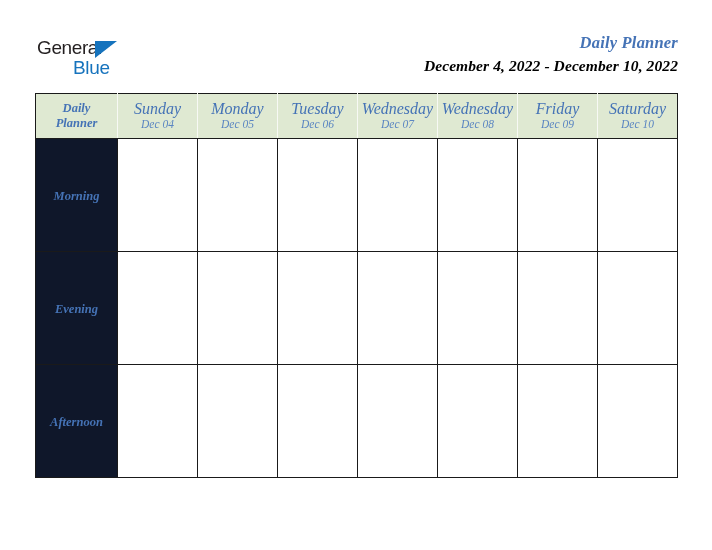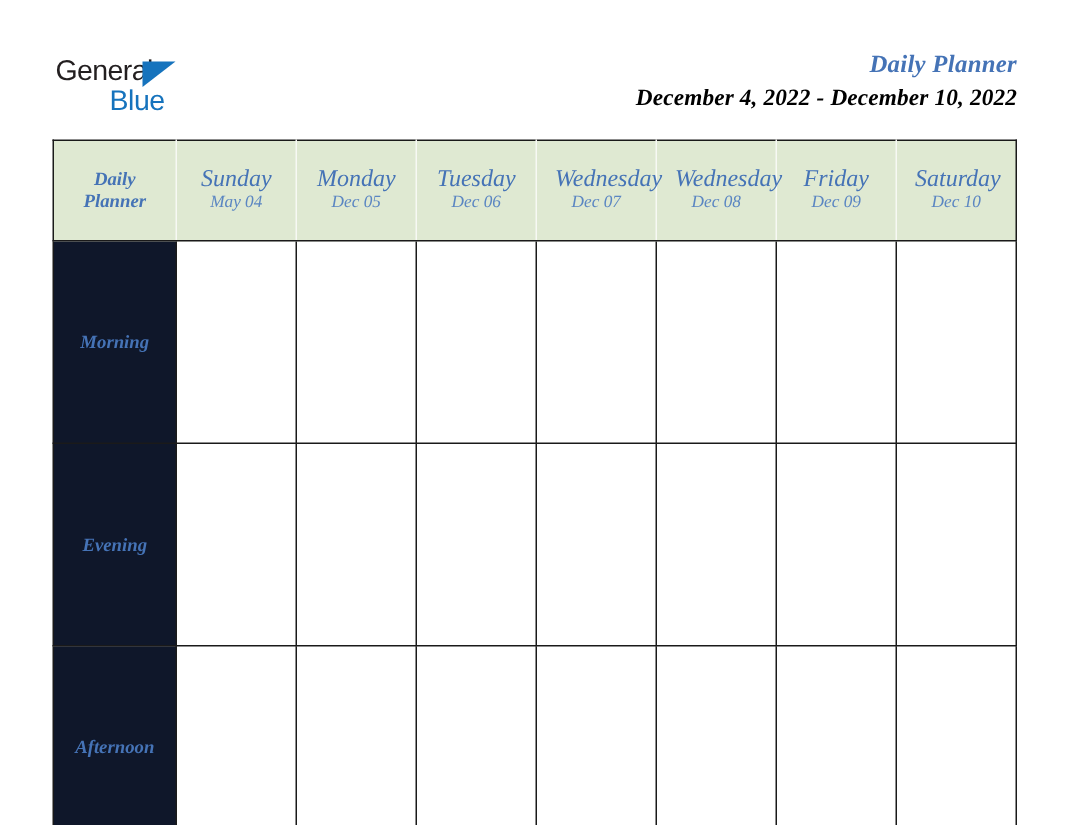--- a/index.html
+++ b/index.html
@@ -99,21 +99,21 @@
   .planner-table {
     position: absolute;
     left: 35px;
     top: 93px;
     width: 642px;
     border-collapse: collapse;
     table-layout: fixed;
   }
   .planner-table th,
   .planner-table td {
-    padding: 12px;
+    padding: 1px;
     margin: 12px;
   }
 
   thead th {
     background: #dfe9d2;
     border-left: 1px solid #f7f9f4;
     border-right: 1px solid #f7f9f4;
     border-top: 1px solid #1a1a1a;
     border-bottom: 1px solid #1a1a1a;
     height: 42px;
@@ -210,21 +210,21 @@
         <col class="day-col">
     </colgroup>
     <thead>
       <tr>
         <th class="corner-head">
           <span class="corner-line">Daily</span>
           <span class="corner-line">Planner</span>
         </th>
         <th>
           <span class="head-title">Sunday</span>
-          <span class="head-sub">May 04</span>
+          <span class="head-sub">Dec 04</span>
         </th>
         <th>
           <span class="head-title">Monday</span>
           <span class="head-sub">Dec 05</span>
         </th>
         <th>
           <span class="head-title">Tuesday</span>
           <span class="head-sub">Dec 06</span>
         </th>
         <th>

